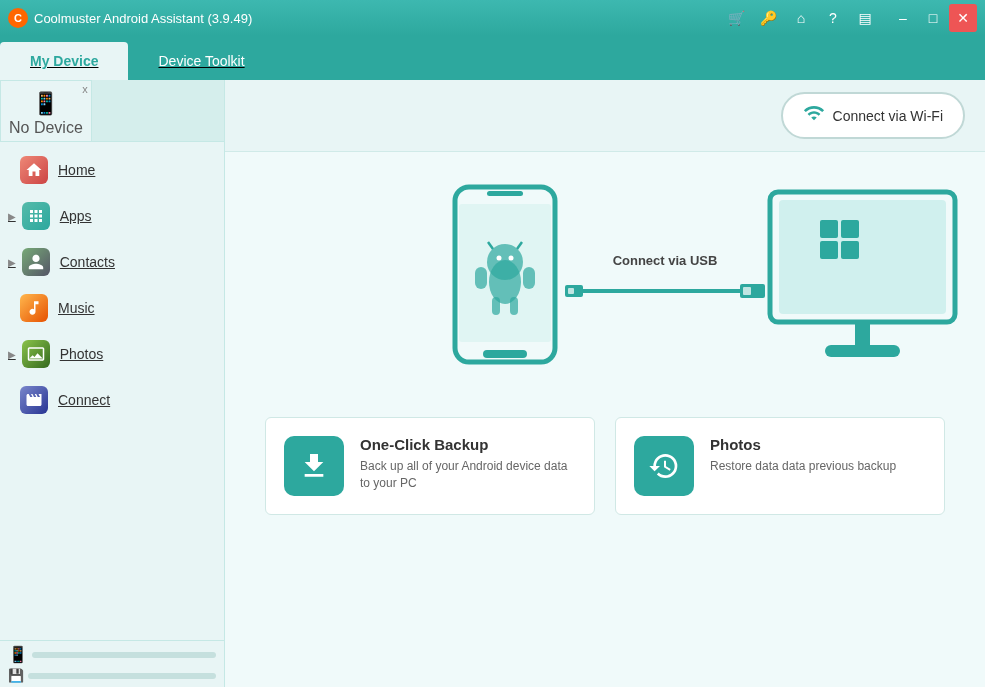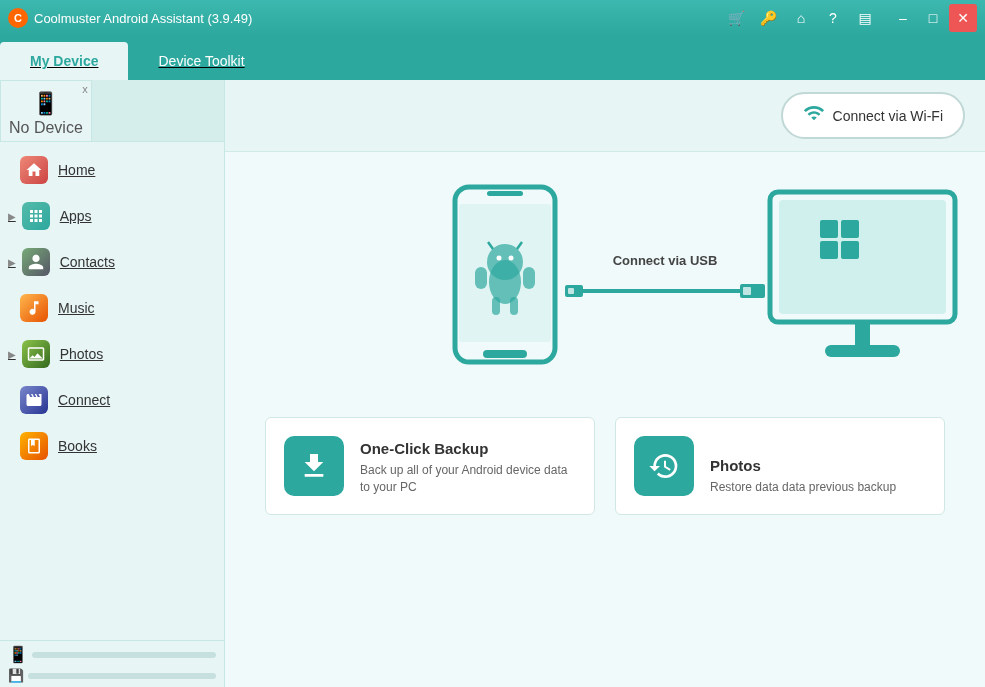--- a/index.html
+++ b/index.html
@@ -193,21 +193,21 @@
       width: 680px;
       margin-top: 10px;
     }
     .card {
       flex: 1;
       background: white;
       border: 1px solid #d0e8e5;
       border-radius: 6px;
       padding: 18px;
       display: flex;
-      align-items: flex-end;
+      align-items: flex-start;
       gap: 16px;
       cursor: pointer;
     }
     .card-icon-wrap {
       width: 60px; height: 60px;
       background: #2da89e;
       border-radius: 10px;
       display: flex; align-items: center; justify-content: center;
       font-size: 28px; color: white; flex-shrink: 0;
     }
@@ -309,28 +309,20 @@
 
       <div class="nav-item">
         <div class="nav-icon" style="background:linear-gradient(135deg,#7986cb,#283593);border-radius:6px;">
           <svg width="18" height="18" viewBox="0 0 24 24" fill="white">
               <path d="M18 4l2 4h-3l-2-4h-2l2 4h-3l-2-4H8l2 4H7L5 4H4c-1.1 0-1.99.9-1.99 2L2 18c0 1.1.9 2 2 2h16c1.1 0 2-.9 2-2V4h-4z"></path>
             </svg>
         </div>
         <span class="nav-label">Connect</span>
       </div>
 
-      <div class="nav-item">
-        <div class="nav-icon" style="background:linear-gradient(135deg,#ffb300,#e65100);border-radius:6px;">
-          <svg width="18" height="18" viewBox="0 0 24 24" fill="white">
-              <path d="M18 2H6c-1.1 0-2 .9-2 2v16c0 1.1.9 2 2 2h12c1.1 0 2-.9 2-2V4c0-1.1-.9-2-2-2zm0 18H6V4h2v8l2.5-1.5L13 12V4h5v16z"></path>
-            </svg>
-        </div>
-        <span class="nav-label">Books</span>
-      </div>
 
     </div>
 
     <div class="sidebar-scrollbars">
       <div class="scroll-row">
         <span class="scroll-icon">📱</span>
         <div class="scroll-track"></div>
       </div>
       <div class="scroll-row">
         <span class="scroll-icon" style="font-size:13px;">💾</span>

